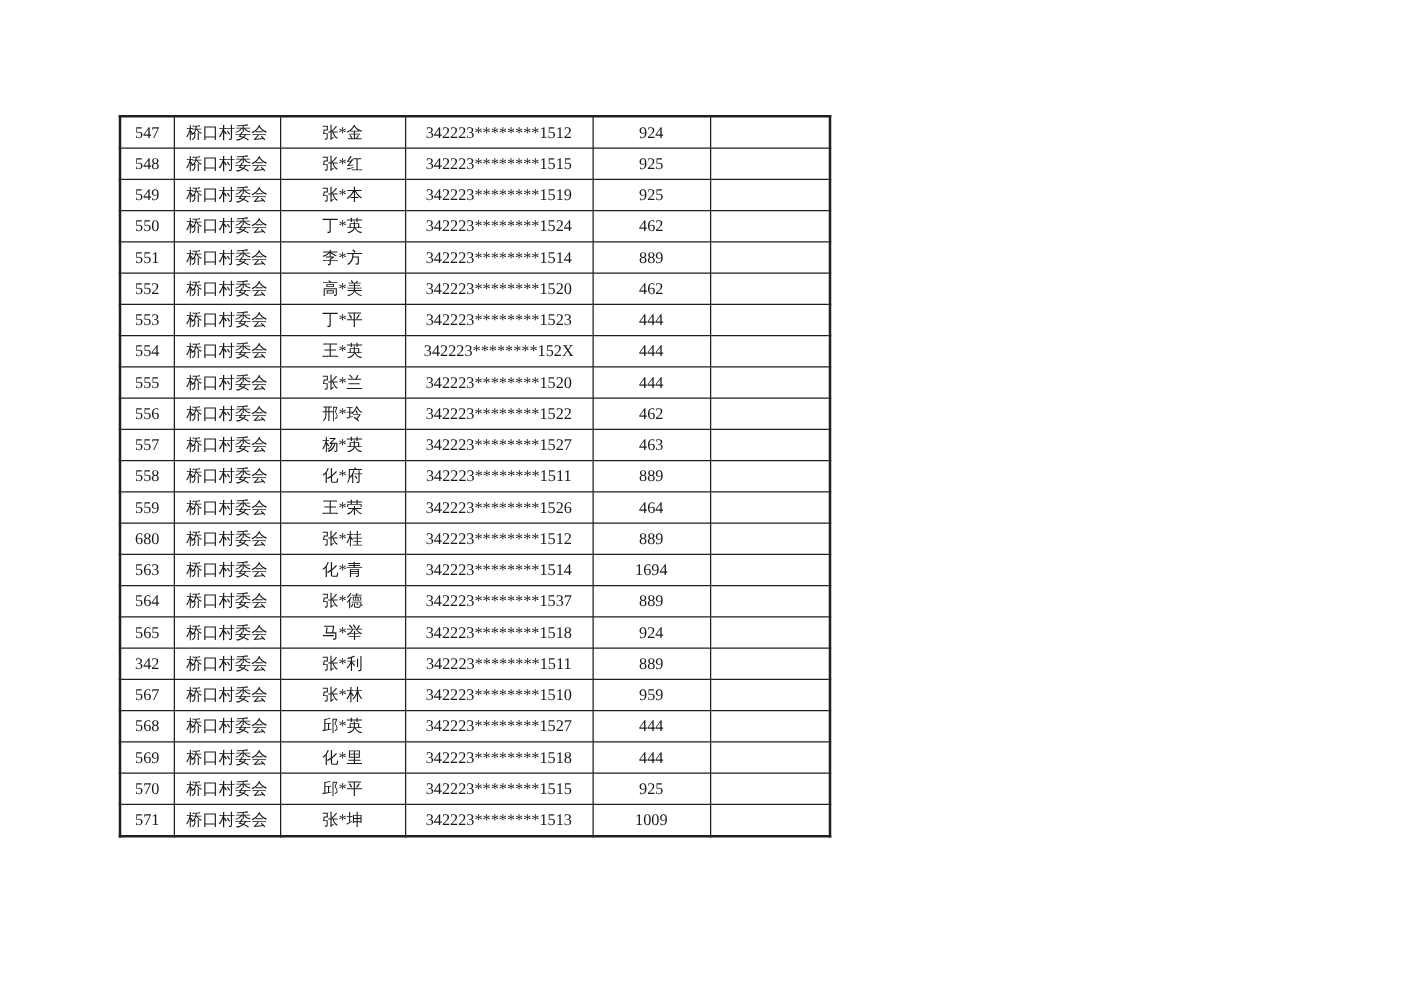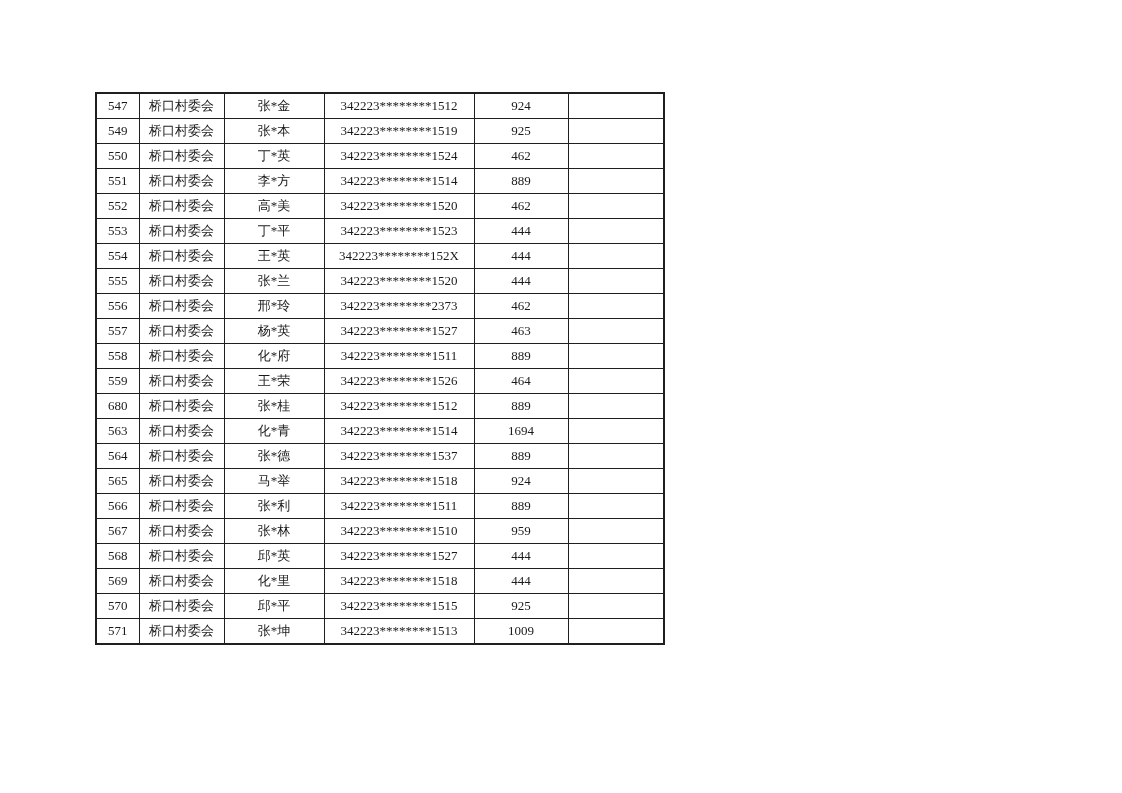--- a/index.html
+++ b/index.html
@@ -58,20 +58,28 @@
     <tbody>
         <tr>
           <td>547</td>
           <td>桥口村委会</td>
           <td>张*金</td>
           <td>342223********1512</td>
           <td>924</td>
           <td></td>
         </tr>
         <tr>
+          <td>548</td>
+          <td>桥口村委会</td>
+          <td>张*红</td>
+          <td>342223********1515</td>
+          <td>925</td>
+          <td></td>
+        </tr>
+        <tr>
           <td>549</td>
           <td>桥口村委会</td>
           <td>张*本</td>
           <td>342223********1519</td>
           <td>925</td>
           <td></td>
         </tr>
         <tr>
           <td>550</td>
           <td>桥口村委会</td>
@@ -117,21 +125,21 @@
           <td>桥口村委会</td>
           <td>张*兰</td>
           <td>342223********1520</td>
           <td>444</td>
           <td></td>
         </tr>
         <tr>
           <td>556</td>
           <td>桥口村委会</td>
           <td>邢*玲</td>
-          <td>342223********2373</td>
+          <td>342223********1522</td>
           <td>462</td>
           <td></td>
         </tr>
         <tr>
           <td>557</td>
           <td>桥口村委会</td>
           <td>杨*英</td>
           <td>342223********1527</td>
           <td>463</td>
           <td></td>
@@ -178,21 +186,21 @@
         </tr>
         <tr>
           <td>565</td>
           <td>桥口村委会</td>
           <td>马*举</td>
           <td>342223********1518</td>
           <td>924</td>
           <td></td>
         </tr>
         <tr>
-          <td>566</td>
+          <td>342</td>
           <td>桥口村委会</td>
           <td>张*利</td>
           <td>342223********1511</td>
           <td>889</td>
           <td></td>
         </tr>
         <tr>
           <td>567</td>
           <td>桥口村委会</td>
           <td>张*林</td>

